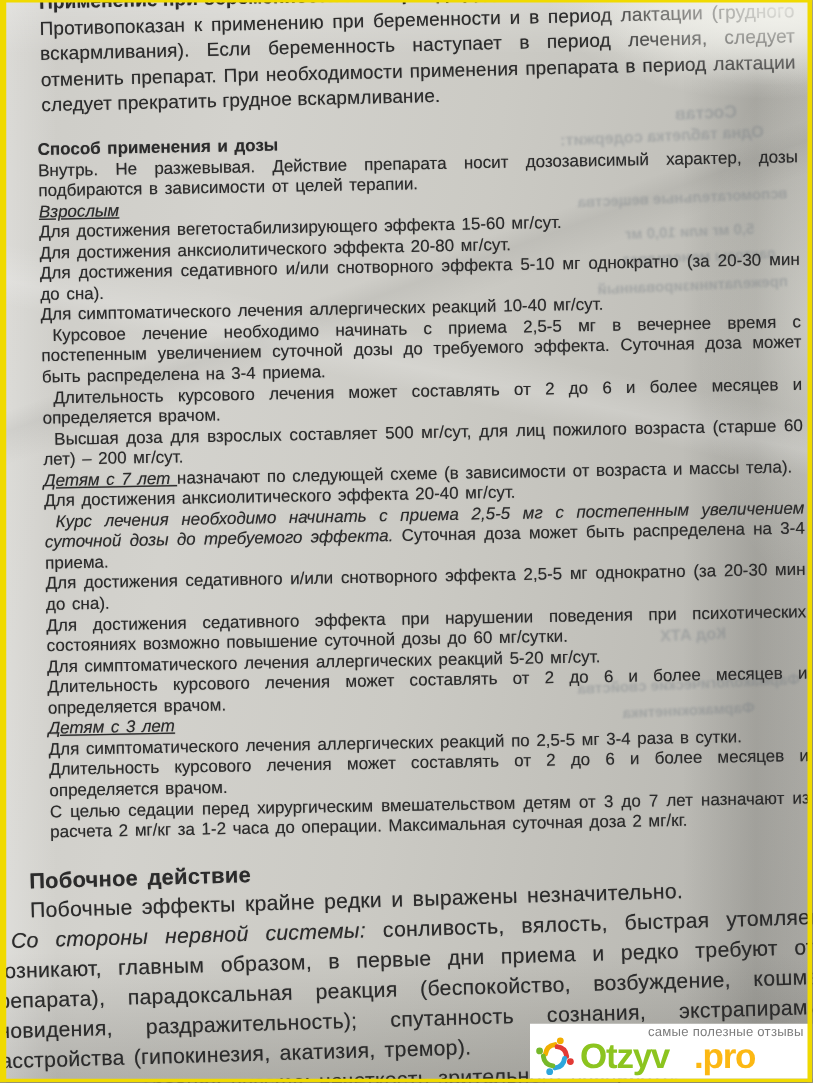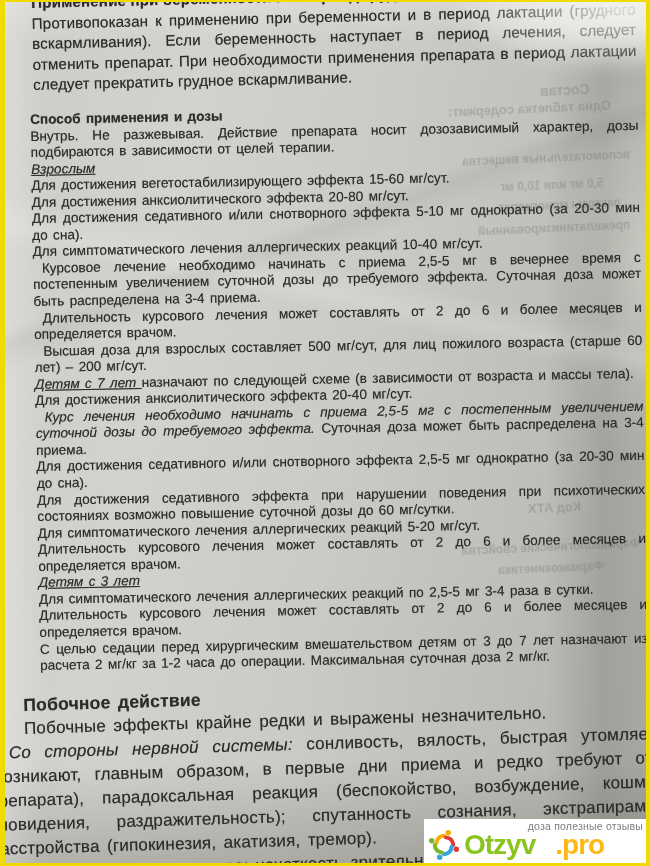--- a/index.html
+++ b/index.html
@@ -108,21 +108,21 @@
       <span class="ghost" style="left: 498px; top: 198px; font-size: 12px;">лактозы моногидрат</span>
       <span class="ghost" style="left: 478px; top: 221px; font-size: 12px;">прежелатинизированный</span>
       <span class="ghost" style="left: 528px; top: 500px; font-size: 13px;">Код АТХ</span>
       <span class="ghost" style="left: 462px; top: 540px; font-size: 12px;">Фармакологические свойства</span>
       <span class="ghost" style="left: 498px; top: 561px; font-size: 12px;">Фармакокинетика</span>
     </div>
 
   <div class="flare"></div>
 
   <div class="watermark">
-    <div class="wm-tagline">доза полезные отзывы</div>
+    <div class="wm-tagline">самые полезные отзывы</div>
     <div class="wm-row">
       <svg class="wm-logo" viewBox="0 0 40 40">
         <g stroke-linecap="round" fill="none" stroke-width="4.6">
           <g stroke="#f2ae00">
               <path d="M11 18 Q12 10 20 9"></path>
             </g>
           <g stroke="#e23a35">
               <path d="M22 11 Q30 12 31 20"></path>
             </g>
           <g stroke="#2ea6dc">

